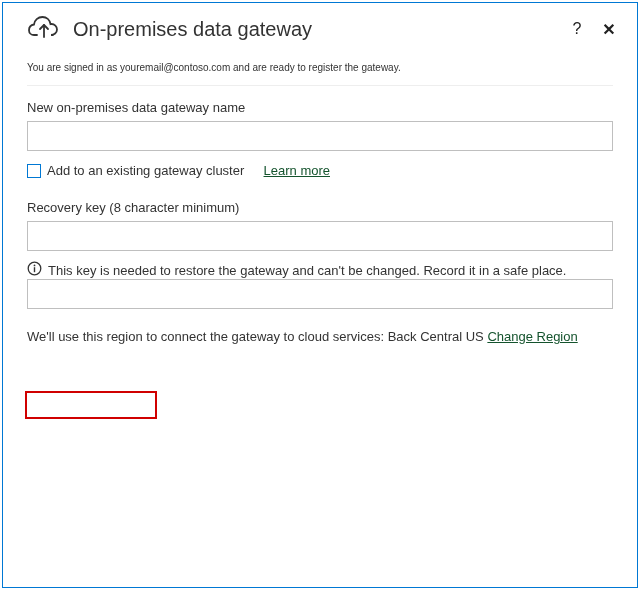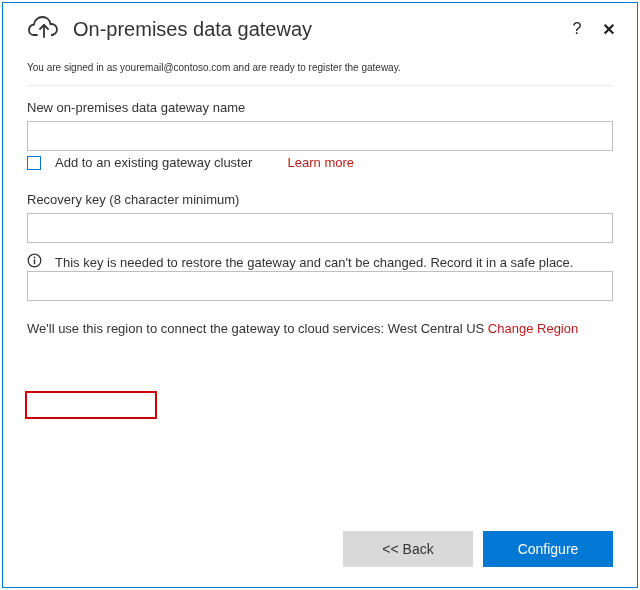--- a/index.html
+++ b/index.html
@@ -66,41 +66,42 @@
     height: 30px;
     border: 1px solid #bfbfbf;
     background: #fff;
     padding: 4px 8px;
     font-size: 13px;
     font-family: inherit;
   }
   .checkbox-row {
     display: flex;
     align-items: center;
-    margin-top: 4px;
-    gap: 14px;
+    margin-top: 12px;
+    gap: 6px;
     font-size: 13px;
     color: #333;
   }
   .checkbox-box {
     width: 14px;
     height: 14px;
     border: 1px solid #0078d4;
     display: inline-block;
     cursor: pointer;
     flex-shrink: 0;
   }
   .link {
-    color: #b91c1c;
+    text-decoration: underline;
+    color: #14532d;
     cursor: pointer;
   }
   .info-row {
     display: flex;
     align-items: center;
-    gap: 13px;
+    gap: 6px;
     margin-top: 10px;
     font-size: 13px;
     color: #333;
   }
   .info-icon {
     flex-shrink: 0;
   }
   .region-text {
     margin-top: 18px;
     font-size: 13px;
@@ -184,27 +185,23 @@
           <circle cx="7.5" cy="4.4" r="0.9" fill="#333"></circle>
           <rect x="6.8" y="6.2" width="1.4" height="5" fill="#333"></rect>
         </svg>
       </span>
       <span>This key is needed to restore the gateway and can't be changed. Record it in a safe place.</span>
     </div>
 
     <input class="text-input" type="password" value="" style="">
 
     <div class="region-text">
-      <span>We'll use this region to connect the gateway to cloud services: </span><span>West Central US</span>
+      <span>We'll use this region to connect the gateway to cloud services: </span><span>Back Central US</span>
       <span> </span><span class="link">Change Region</span>
     </div>
 
 
   </div>
 
-  <div class="footer">
-    <button class="btn btn-back">&lt;&lt; Back</button>
-    <button class="btn btn-configure">Configure</button>
-  </div>
 
   <div class="red-box" style="left:22px; top:388px; width:132px; height:28px;"></div>
 
 </div>
 
 </body></html>

